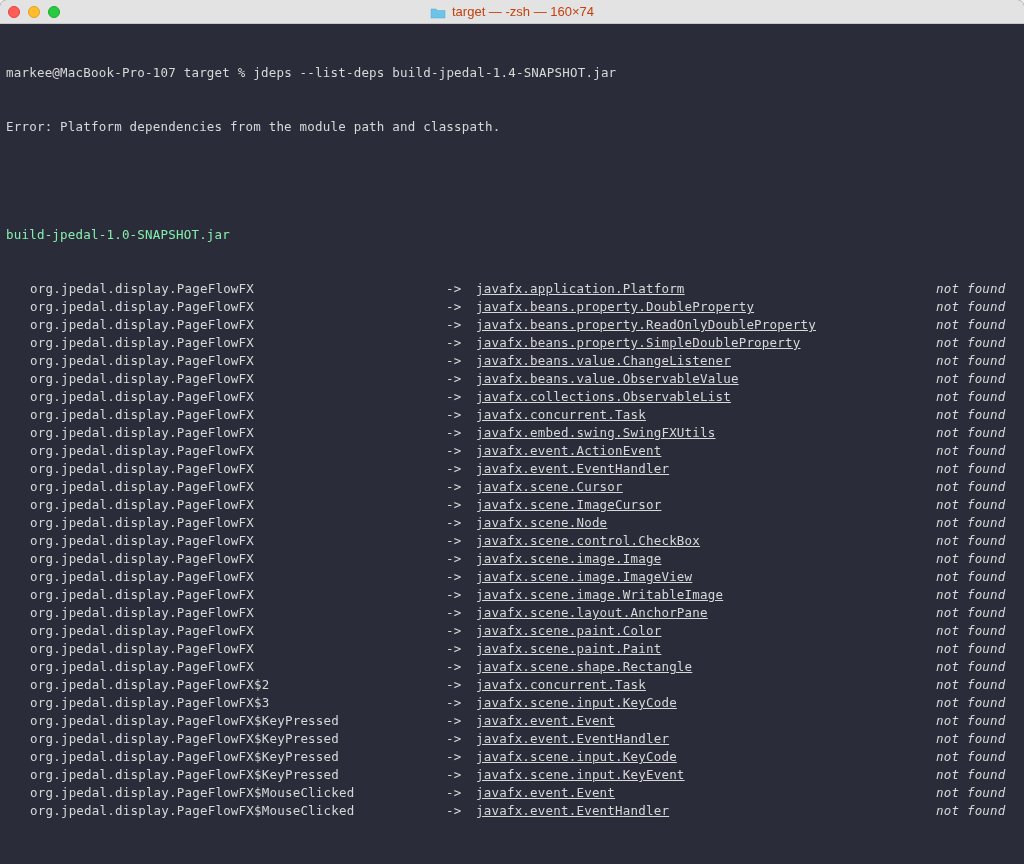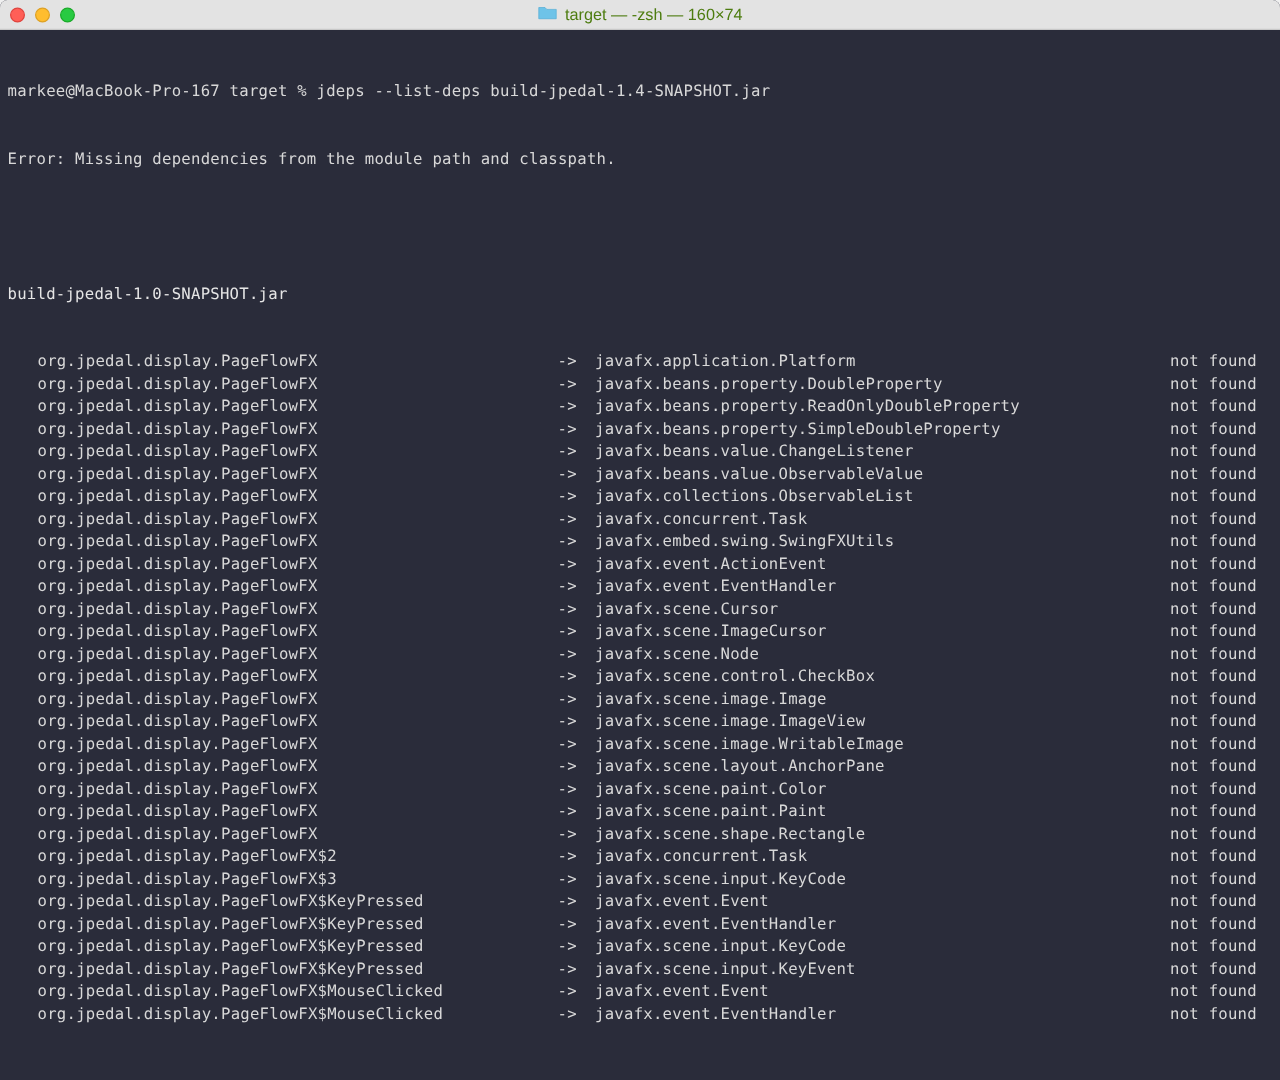--- a/index.html
+++ b/index.html
@@ -39,25 +39,25 @@
       border-radius: 50%;
     }
     .tl-close { background: #ff5f57; border: 0.5px solid #e0443e; }
     .tl-min { background: #ffbd2e; border: 0.5px solid #dea123; }
     .tl-max { background: #28ca42; border: 0.5px solid #1aab29; }
     .title-center {
       position: absolute;
       left: 50%;
       transform: translateX(-50%);
       display: flex;
-      align-items: flex-start;
+      align-items: flex-end;
       gap: 6px;
       font-family: -apple-system, BlinkMacSystemFont, "Helvetica Neue", sans-serif;
       font-size: 13px;
-      color: #4d7c0f;
+      color: #c2410c;
     }
     .folder-icon {
       width: 16px;
       height: 12px;
       display: inline-block;
     }
     .terminal-body {
       flex: 1;
       background: #2a2c3a;
       padding: 4px 6px;
@@ -74,26 +74,28 @@
     }
     .dep-source {
       width: 440px;
       padding-left: 24px;
     }
     .dep-arrow {
       width: 30px;
     }
     .dep-target {
       width: 460px;
+      text-decoration: underline;
     }
     .dep-status {
       flex: 0 0 auto;
+      font-style: italic;
     }
     .jar-header {
-      color: #e5e5e5;
+      color: #86efac;
     }
     .blank { height: 18px; }
   </style>
 </head>
 <body>
 
 <div class="window">
   <div class="titlebar">
     <div class="traffic-lights">
       <div class="traffic-light tl-close"></div>
@@ -103,19 +105,19 @@
     <div class="title-center">
       <span class="folder-icon">
         <svg viewBox="0 0 16 12" width="16" height="12">
           <path d="M1 2 h5 l1.5 1.5 H15 V11 H1 Z" fill="#6ec3e8" stroke="#4aa8d4" stroke-width="0.5"></path>
         </svg>
       </span>
       <span>target — -zsh — 160×74</span>
     </div>
   </div>
   <div class="terminal-body">
-    <div class="prompt-line"><span>markee@MacBook-Pro-167 target % </span><span>jdeps --list-deps build-jpedal-1.4-SNAPSHOT.jar</span></div>
-    <div>Error: Missing dependencies from the module path and classpath.</div>
+    <div class="prompt-line"><span>markee@MacBook-Pro-107 target % </span><span>jdeps --list-deps build-jpedal-1.4-SNAPSHOT.jar</span></div>
+    <div>Error: Platform dependencies from the module path and classpath.</div>
     <div class="blank"></div>
     <div class="jar-header">build-jpedal-1.0-SNAPSHOT.jar</div>
     <div id="deps-container"><div class="dep-row"><span class="dep-source">org.jpedal.display.PageFlowFX</span><span class="dep-arrow">-&gt; </span><span class="dep-target">javafx.application.Platform</span><span class="dep-status">not found</span></div><div class="dep-row"><span class="dep-source">org.jpedal.display.PageFlowFX</span><span class="dep-arrow">-&gt; </span><span class="dep-target">javafx.beans.property.DoubleProperty</span><span class="dep-status">not found</span></div><div class="dep-row"><span class="dep-source">org.jpedal.display.PageFlowFX</span><span class="dep-arrow">-&gt; </span><span class="dep-target">javafx.beans.property.ReadOnlyDoubleProperty</span><span class="dep-status">not found</span></div><div class="dep-row"><span class="dep-source">org.jpedal.display.PageFlowFX</span><span class="dep-arrow">-&gt; </span><span class="dep-target">javafx.beans.property.SimpleDoubleProperty</span><span class="dep-status">not found</span></div><div class="dep-row"><span class="dep-source">org.jpedal.display.PageFlowFX</span><span class="dep-arrow">-&gt; </span><span class="dep-target">javafx.beans.value.ChangeListener</span><span class="dep-status">not found</span></div><div class="dep-row"><span class="dep-source">org.jpedal.display.PageFlowFX</span><span class="dep-arrow">-&gt; </span><span class="dep-target">javafx.beans.value.ObservableValue</span><span class="dep-status">not found</span></div><div class="dep-row"><span class="dep-source">org.jpedal.display.PageFlowFX</span><span class="dep-arrow">-&gt; </span><span class="dep-target">javafx.collections.ObservableList</span><span class="dep-status">not found</span></div><div class="dep-row"><span class="dep-source">org.jpedal.display.PageFlowFX</span><span class="dep-arrow">-&gt; </span><span class="dep-target">javafx.concurrent.Task</span><span class="dep-status">not found</span></div><div class="dep-row"><span class="dep-source">org.jpedal.display.PageFlowFX</span><span class="dep-arrow">-&gt; </span><span class="dep-target">javafx.embed.swing.SwingFXUtils</span><span class="dep-status">not found</span></div><div class="dep-row"><span class="dep-source">org.jpedal.display.PageFlowFX</span><span class="dep-arrow">-&gt; </span><span class="dep-target">javafx.event.ActionEvent</span><span class="dep-status">not found</span></div><div class="dep-row"><span class="dep-source">org.jpedal.display.PageFlowFX</span><span class="dep-arrow">-&gt; </span><span class="dep-target">javafx.event.EventHandler</span><span class="dep-status">not found</span></div><div class="dep-row"><span class="dep-source">org.jpedal.display.PageFlowFX</span><span class="dep-arrow">-&gt; </span><span class="dep-target">javafx.scene.Cursor</span><span class="dep-status">not found</span></div><div class="dep-row"><span class="dep-source">org.jpedal.display.PageFlowFX</span><span class="dep-arrow">-&gt; </span><span class="dep-target">javafx.scene.ImageCursor</span><span class="dep-status">not found</span></div><div class="dep-row"><span class="dep-source">org.jpedal.display.PageFlowFX</span><span class="dep-arrow">-&gt; </span><span class="dep-target">javafx.scene.Node</span><span class="dep-status">not found</span></div><div class="dep-row"><span class="dep-source">org.jpedal.display.PageFlowFX</span><span class="dep-arrow">-&gt; </span><span class="dep-target">javafx.scene.control.CheckBox</span><span class="dep-status">not found</span></div><div class="dep-row"><span class="dep-source">org.jpedal.display.PageFlowFX</span><span class="dep-arrow">-&gt; </span><span class="dep-target">javafx.scene.image.Image</span><span class="dep-status">not found</span></div><div class="dep-row"><span class="dep-source">org.jpedal.display.PageFlowFX</span><span class="dep-arrow">-&gt; </span><span class="dep-target">javafx.scene.image.ImageView</span><span class="dep-status">not found</span></div><div class="dep-row"><span class="dep-source">org.jpedal.display.PageFlowFX</span><span class="dep-arrow">-&gt; </span><span class="dep-target">javafx.scene.image.WritableImage</span><span class="dep-status">not found</span></div><div class="dep-row"><span class="dep-source">org.jpedal.display.PageFlowFX</span><span class="dep-arrow">-&gt; </span><span class="dep-target">javafx.scene.layout.AnchorPane</span><span class="dep-status">not found</span></div><div class="dep-row"><span class="dep-source">org.jpedal.display.PageFlowFX</span><span class="dep-arrow">-&gt; </span><span class="dep-target">javafx.scene.paint.Color</span><span class="dep-status">not found</span></div><div class="dep-row"><span class="dep-source">org.jpedal.display.PageFlowFX</span><span class="dep-arrow">-&gt; </span><span class="dep-target">javafx.scene.paint.Paint</span><span class="dep-status">not found</span></div><div class="dep-row"><span class="dep-source">org.jpedal.display.PageFlowFX</span><span class="dep-arrow">-&gt; </span><span class="dep-target">javafx.scene.shape.Rectangle</span><span class="dep-status">not found</span></div><div class="dep-row"><span class="dep-source">org.jpedal.display.PageFlowFX$2</span><span class="dep-arrow">-&gt; </span><span class="dep-target">javafx.concurrent.Task</span><span class="dep-status">not found</span></div><div class="dep-row"><span class="dep-source">org.jpedal.display.PageFlowFX$3</span><span class="dep-arrow">-&gt; </span><span class="dep-target">javafx.scene.input.KeyCode</span><span class="dep-status">not found</span></div><div class="dep-row"><span class="dep-source">org.jpedal.display.PageFlowFX$KeyPressed</span><span class="dep-arrow">-&gt; </span><span class="dep-target">javafx.event.Event</span><span class="dep-status">not found</span></div><div class="dep-row"><span class="dep-source">org.jpedal.display.PageFlowFX$KeyPressed</span><span class="dep-arrow">-&gt; </span><span class="dep-target">javafx.event.EventHandler</span><span class="dep-status">not found</span></div><div class="dep-row"><span class="dep-source">org.jpedal.display.PageFlowFX$KeyPressed</span><span class="dep-arrow">-&gt; </span><span class="dep-target">javafx.scene.input.KeyCode</span><span class="dep-status">not found</span></div><div class="dep-row"><span class="dep-source">org.jpedal.display.PageFlowFX$KeyPressed</span><span class="dep-arrow">-&gt; </span><span class="dep-target">javafx.scene.input.KeyEvent</span><span class="dep-status">not found</span></div><div class="dep-row"><span class="dep-source">org.jpedal.display.PageFlowFX$MouseClicked</span><span class="dep-arrow">-&gt; </span><span class="dep-target">javafx.event.Event</span><span class="dep-status">not found</span></div><div class="dep-row"><span class="dep-source">org.jpedal.display.PageFlowFX$MouseClicked</span><span class="dep-arrow">-&gt; </span><span class="dep-target">javafx.event.EventHandler</span><span class="dep-status">not found</span></div></div>
   </div>
 </div>
 
 </body></html>

